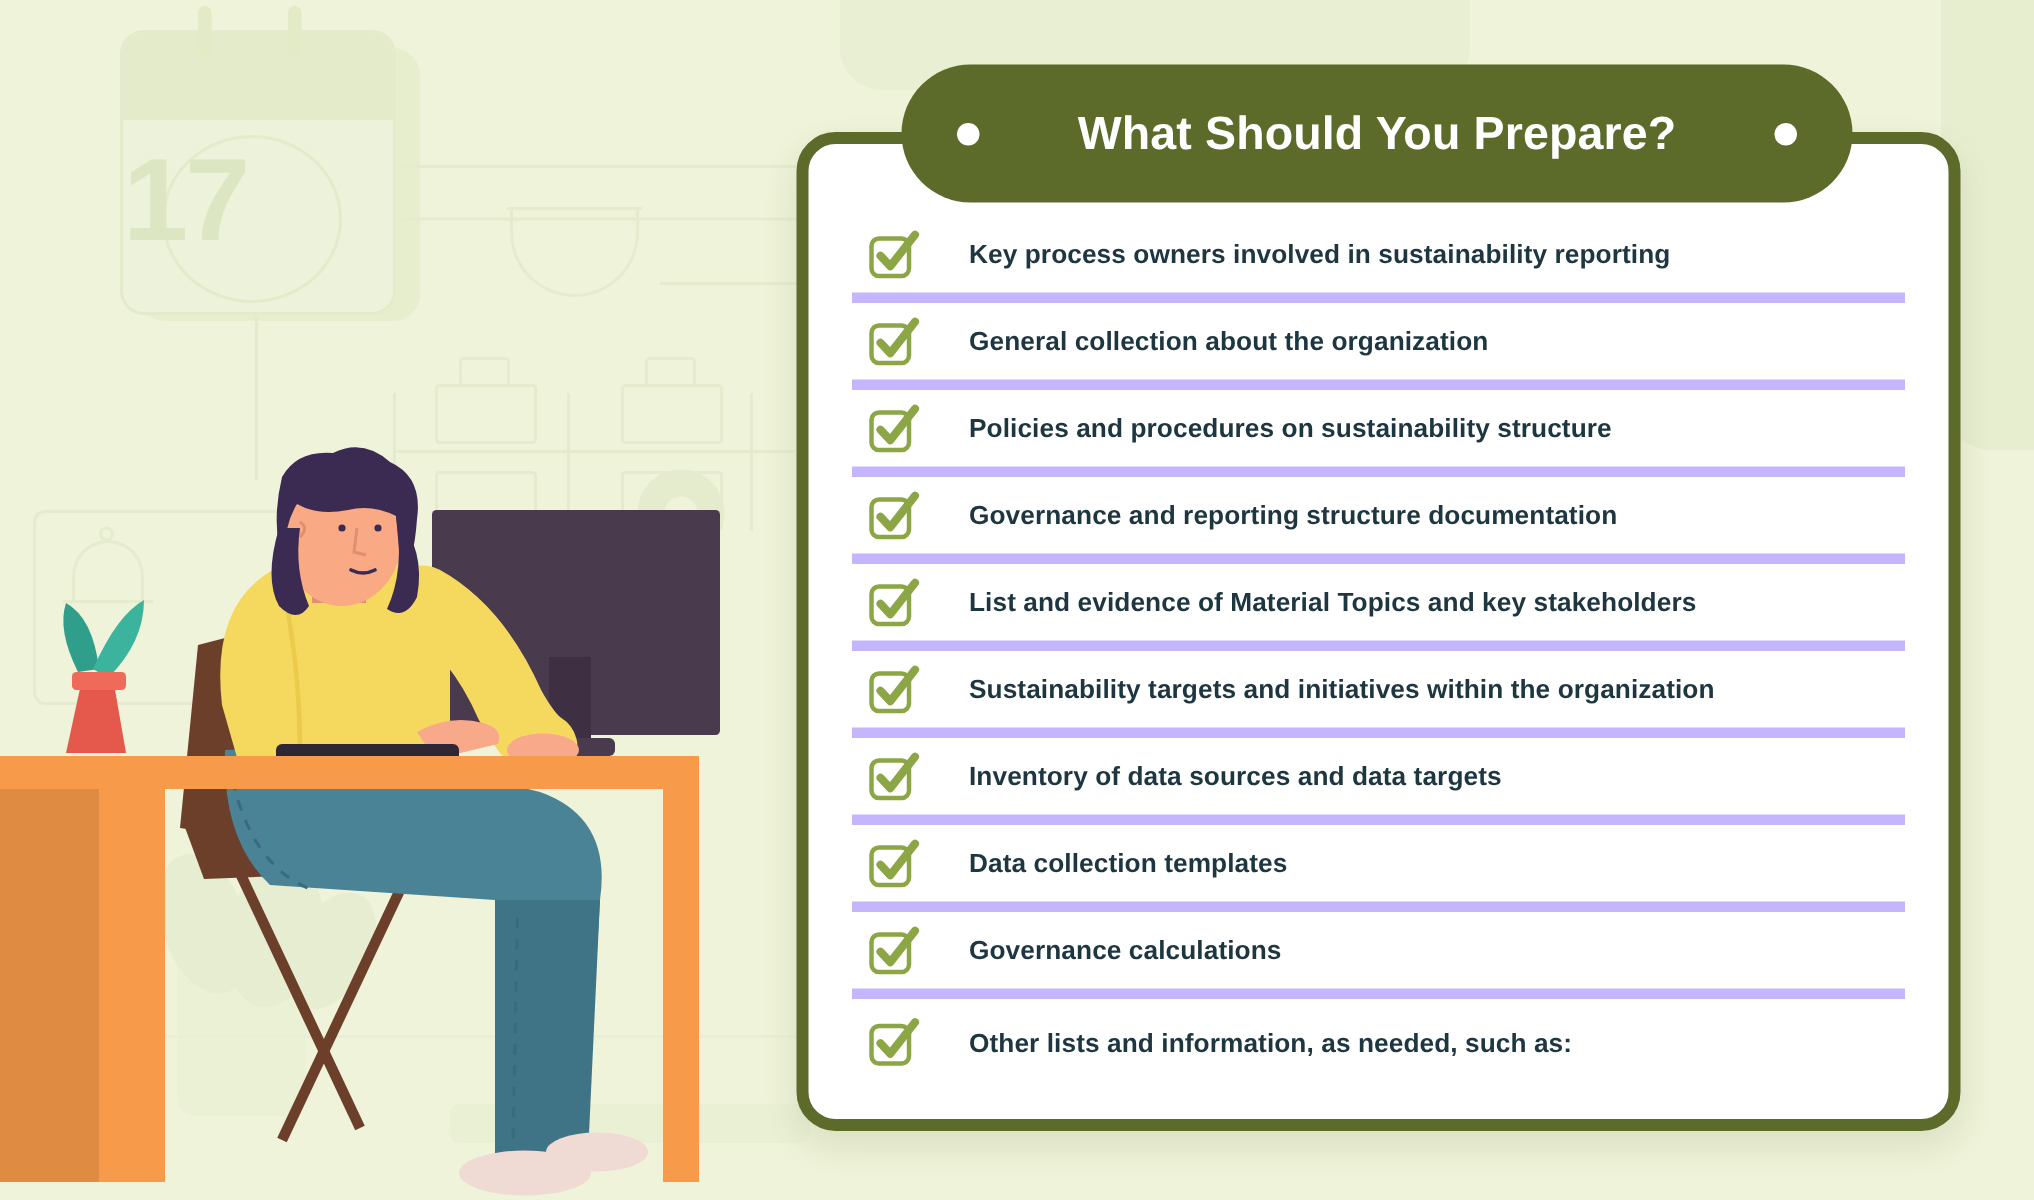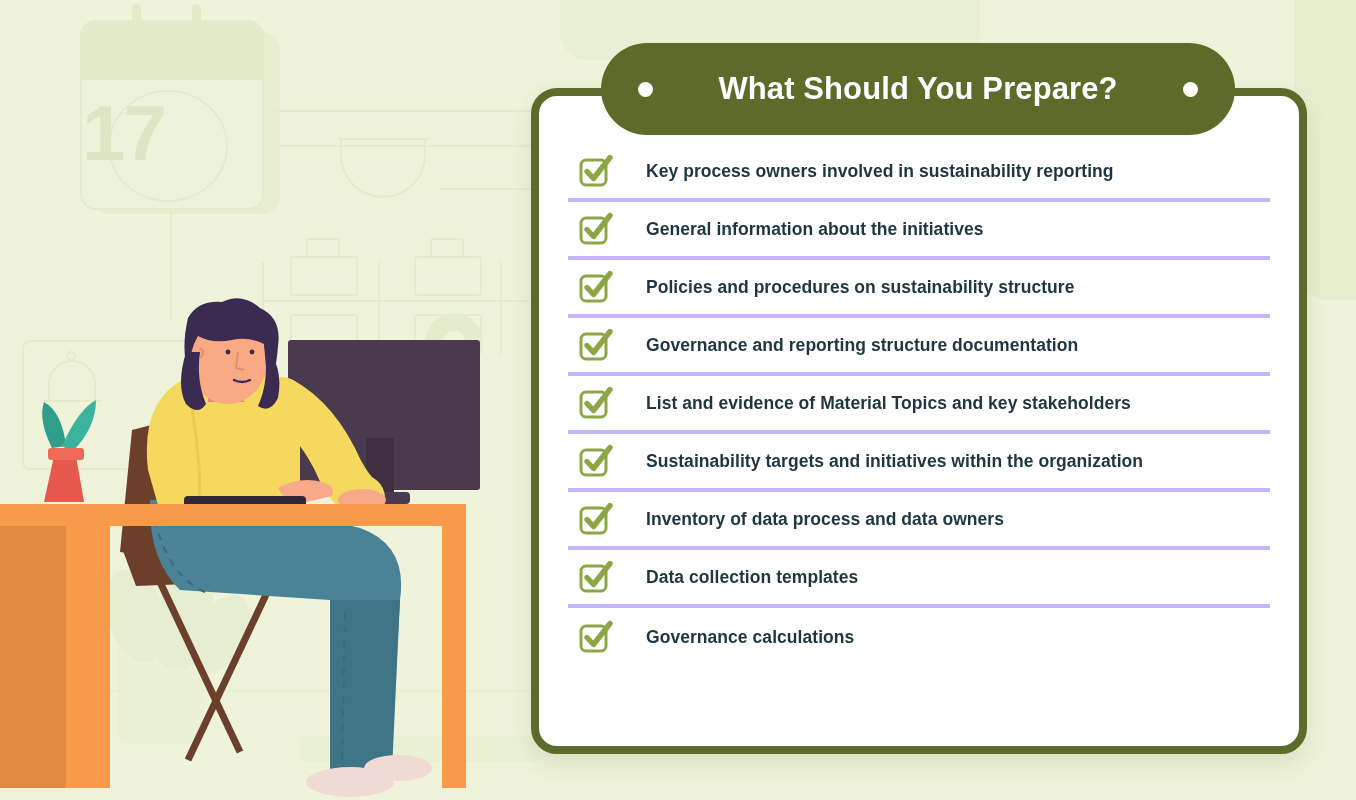--- a/index.html
+++ b/index.html
@@ -233,21 +233,21 @@
   .checklist {
     position: absolute;
     left: 29px; top: 48px;
     width: 702px;
   }
   .check-row {
     position: relative;
     display: flex;
     align-items: center;
     height: 58px;
-    border-bottom: 4px solid #c4b5fd;
+    border-bottom: 7px solid #c4b5fd;
   }
   .check-row:last-child { border-bottom: none; }
 
   .check-icon {
     width: 34px; height: 34px;
     margin-left: 10px;
     margin-right: 34px;
     flex: 0 0 auto;
     position: relative;
   }
@@ -388,21 +388,21 @@
           <span class="check-label">Key process owners involved in sustainability reporting</span>
         </div>
 
         <div class="check-row">
           <span class="check-icon">
             <svg width="34" height="34" viewBox="0 0 34 34">
               <rect x="3" y="6" width="25" height="25" rx="5" fill="none" stroke="#8ca646" stroke-width="3"></rect>
               <path d="M9 17.5 L15.5 24.5 L32 3.5" fill="none" stroke="#8ca646" stroke-width="5.4" stroke-linecap="round" stroke-linejoin="round"></path>
             </svg>
           </span>
-          <span class="check-label">General information about the initiatives</span>
+          <span class="check-label">General collection about the organization</span>
         </div>
 
         <div class="check-row">
           <span class="check-icon">
             <svg width="34" height="34" viewBox="0 0 34 34">
               <rect x="3" y="6" width="25" height="25" rx="5" fill="none" stroke="#8ca646" stroke-width="3"></rect>
               <path d="M9 17.5 L15.5 24.5 L32 3.5" fill="none" stroke="#8ca646" stroke-width="5.4" stroke-linecap="round" stroke-linejoin="round"></path>
             </svg>
           </span>
           <span class="check-label">Policies and procedures on sustainability structure</span>
@@ -438,21 +438,21 @@
           <span class="check-label">Sustainability targets and initiatives within the organization</span>
         </div>
 
         <div class="check-row">
           <span class="check-icon">
             <svg width="34" height="34" viewBox="0 0 34 34">
               <rect x="3" y="6" width="25" height="25" rx="5" fill="none" stroke="#8ca646" stroke-width="3"></rect>
               <path d="M9 17.5 L15.5 24.5 L32 3.5" fill="none" stroke="#8ca646" stroke-width="5.4" stroke-linecap="round" stroke-linejoin="round"></path>
             </svg>
           </span>
-          <span class="check-label">Inventory of data process and data owners</span>
+          <span class="check-label">Inventory of data sources and data targets</span>
         </div>
 
         <div class="check-row">
           <span class="check-icon">
             <svg width="34" height="34" viewBox="0 0 34 34">
               <rect x="3" y="6" width="25" height="25" rx="5" fill="none" stroke="#8ca646" stroke-width="3"></rect>
               <path d="M9 17.5 L15.5 24.5 L32 3.5" fill="none" stroke="#8ca646" stroke-width="5.4" stroke-linecap="round" stroke-linejoin="round"></path>
             </svg>
           </span>
           <span class="check-label">Data collection templates</span>
@@ -461,20 +461,29 @@
         <div class="check-row">
           <span class="check-icon">
             <svg width="34" height="34" viewBox="0 0 34 34">
               <rect x="3" y="6" width="25" height="25" rx="5" fill="none" stroke="#8ca646" stroke-width="3"></rect>
               <path d="M9 17.5 L15.5 24.5 L32 3.5" fill="none" stroke="#8ca646" stroke-width="5.4" stroke-linecap="round" stroke-linejoin="round"></path>
             </svg>
           </span>
           <span class="check-label">Governance calculations</span>
         </div>
 
+        <div class="check-row">
+          <span class="check-icon">
+            <svg width="34" height="34" viewBox="0 0 34 34">
+              <rect x="3" y="6" width="25" height="25" rx="5" fill="none" stroke="#8ca646" stroke-width="3"></rect>
+              <path d="M9 17.5 L15.5 24.5 L32 3.5" fill="none" stroke="#8ca646" stroke-width="5.4" stroke-linecap="round" stroke-linejoin="round"></path>
+            </svg>
+          </span>
+          <span class="check-label">Other lists and information, as needed, such as:</span>
+        </div>
 
       </div>
     </div>
   </div>
 
   <div class="header-pill">
     <span class="pill-dot left"></span>
     <span class="header-title">What Should You Prepare?</span>
     <span class="pill-dot right"></span>
   </div>

